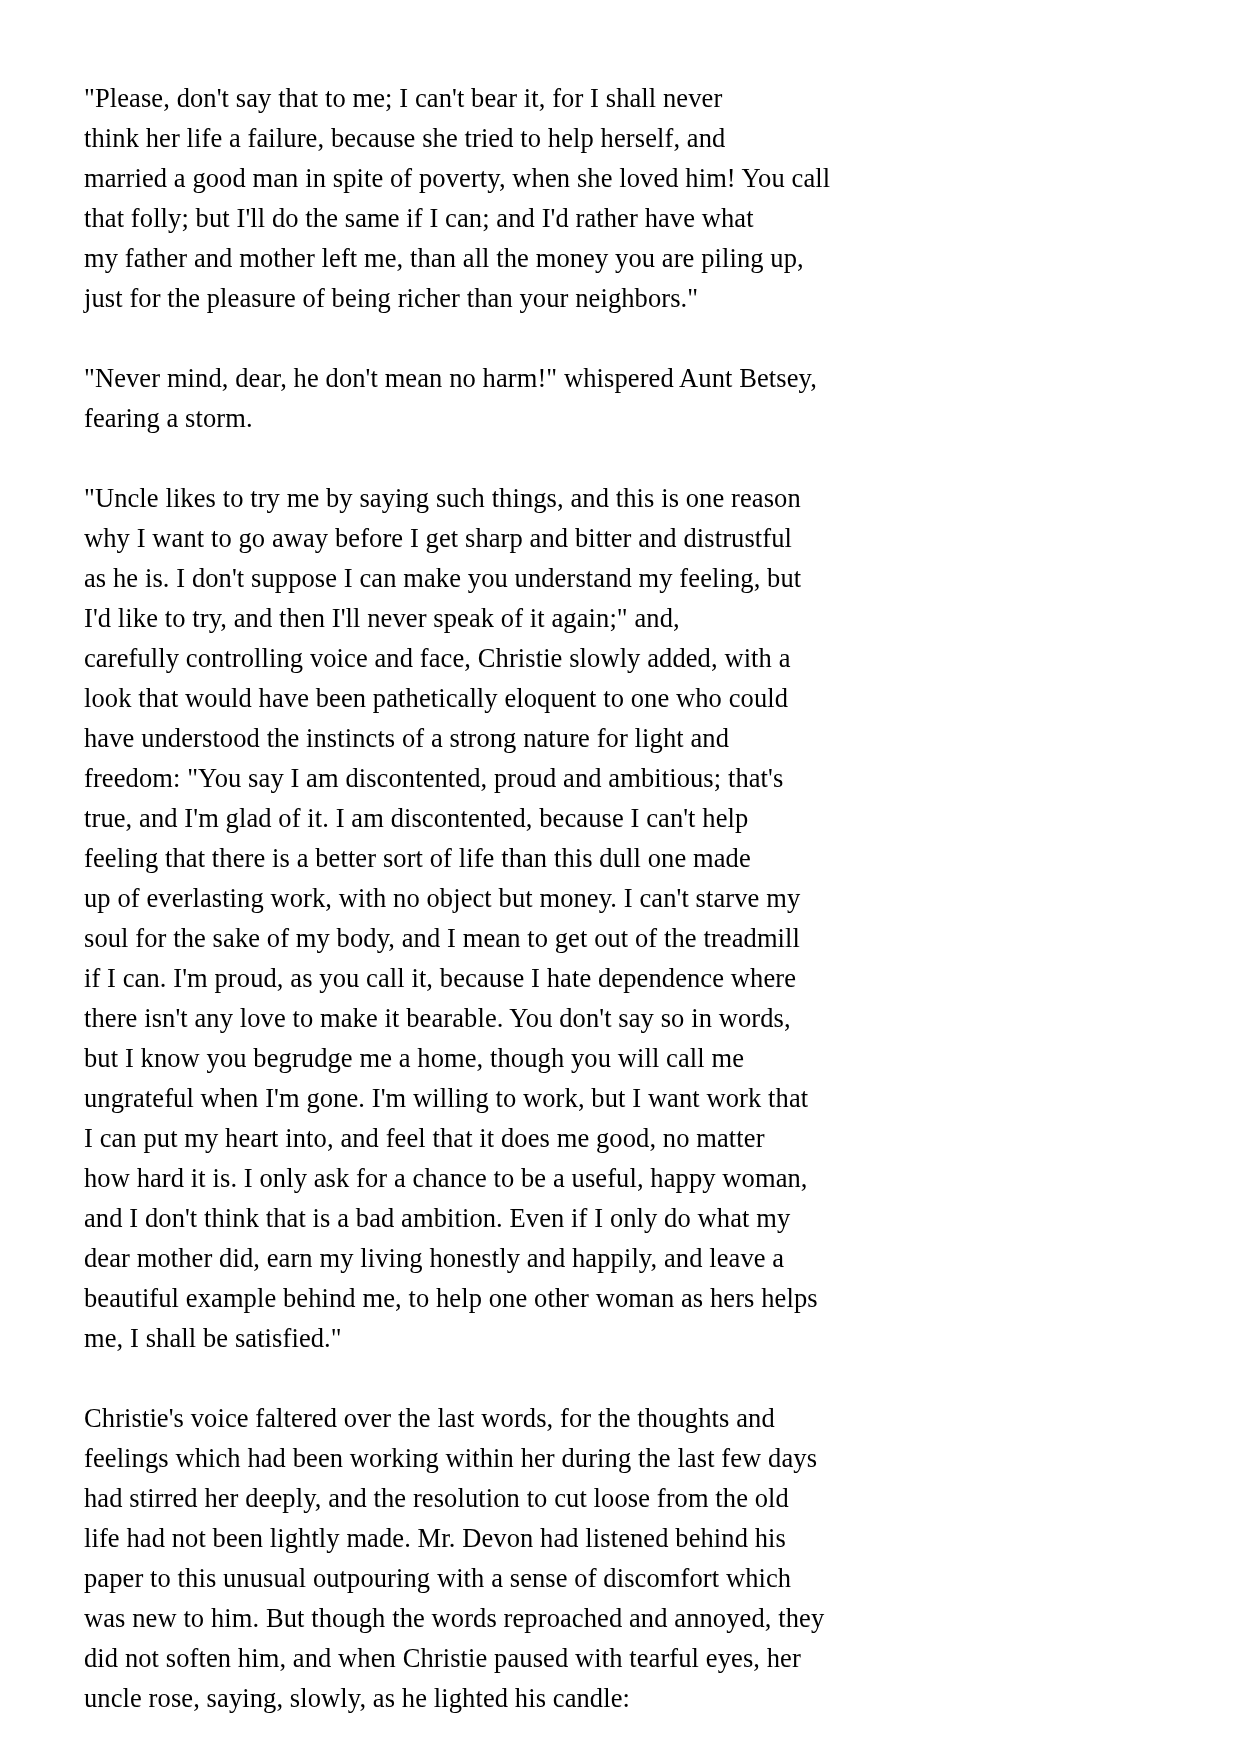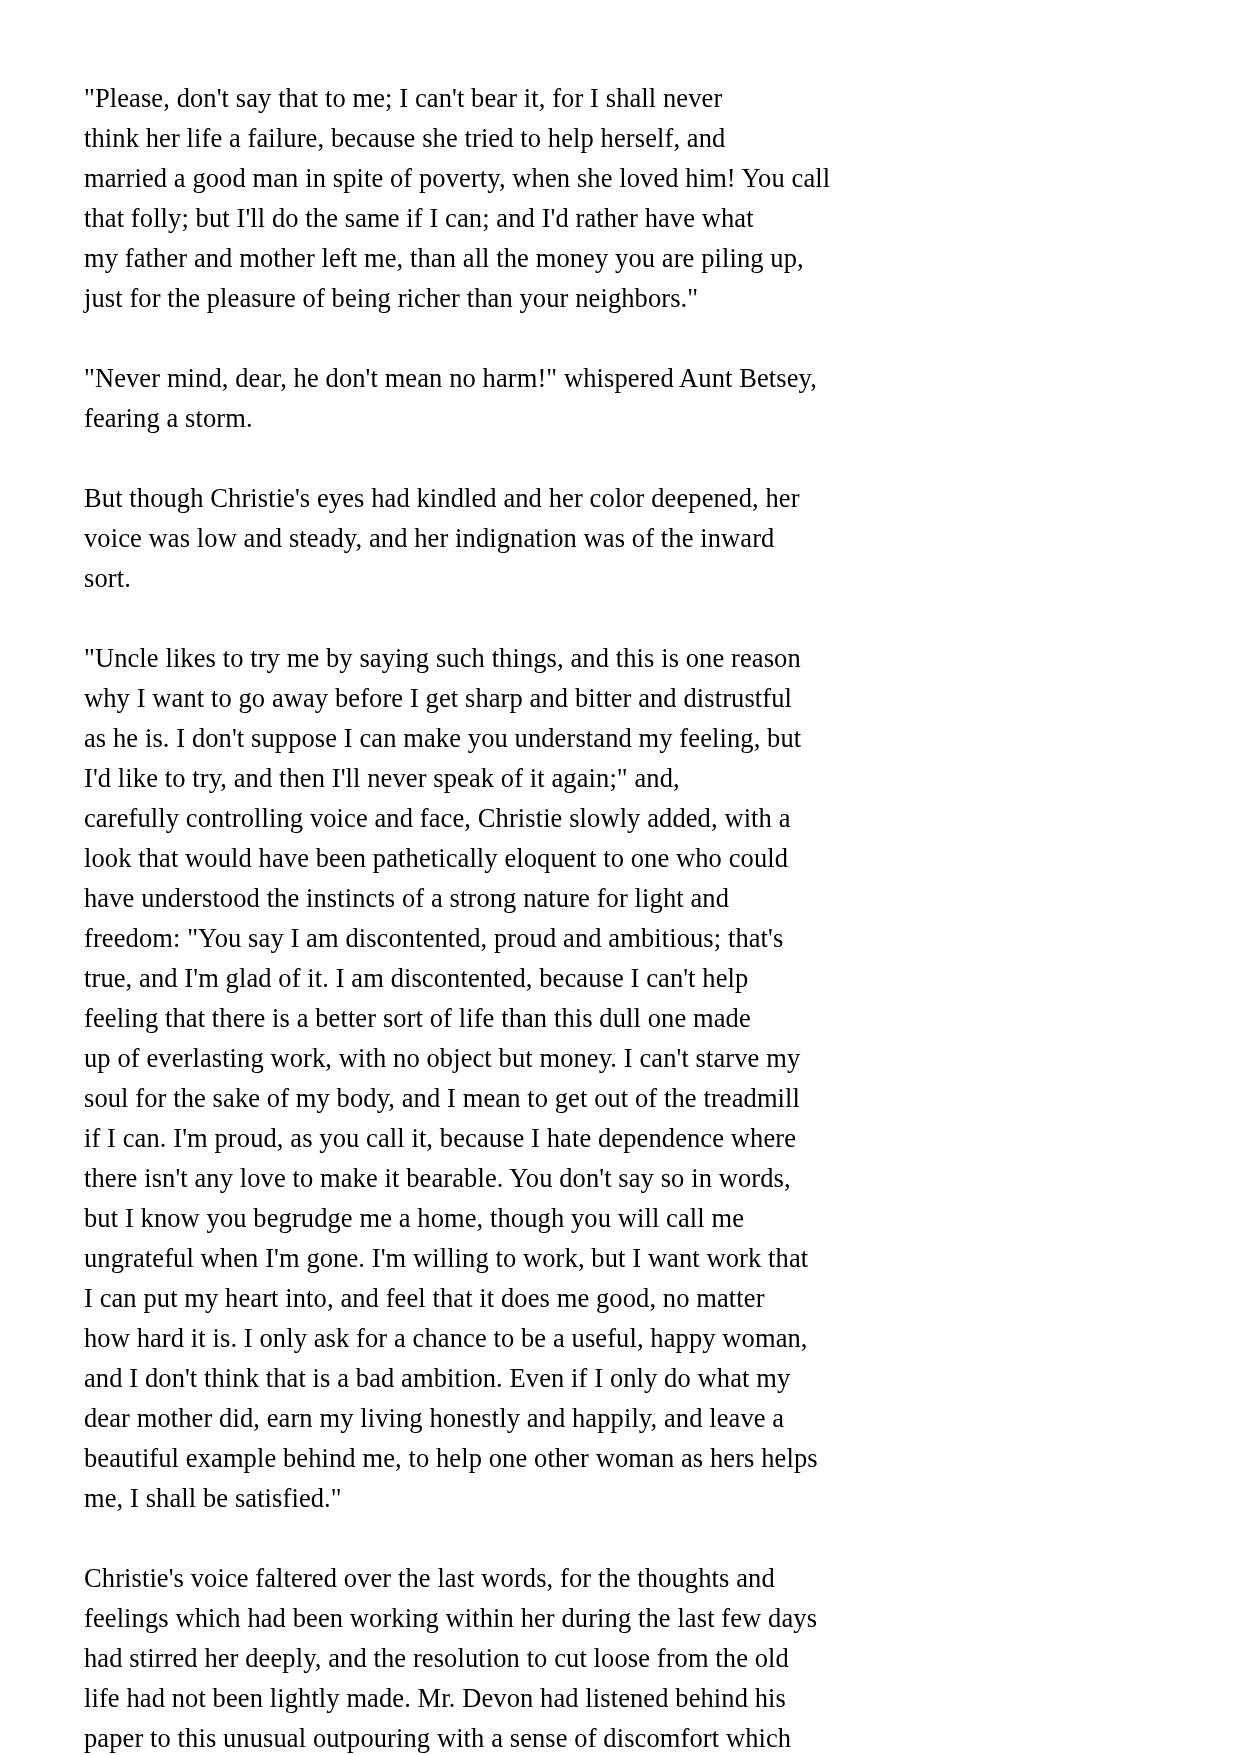--- a/index.html
+++ b/index.html
@@ -41,23 +41,20 @@
 <div class="page">
   <div class="text-body">
     <p class="para">"Please, don't say that to me; I can't bear it, for I shall never
 think her life a failure, because she tried to help herself, and
 married a good man in spite of poverty, when she loved him! You call
 that folly; but I'll do the same if I can; and I'd rather have what
 my father and mother left me, than all the money you are piling up,
 just for the pleasure of being richer than your neighbors."</p>
     <p class="para">"Never mind, dear, he don't mean no harm!" whispered Aunt Betsey,
 fearing a storm.</p>
-    <p class="para">But though Christie's eyes had kindled and her color deepened, her
-voice was low and steady, and her indignation was of the inward
-sort.</p>
     <p class="para">"Uncle likes to try me by saying such things, and this is one reason
 why I want to go away before I get sharp and bitter and distrustful
 as he is. I don't suppose I can make you understand my feeling, but
 I'd like to try, and then I'll never speak of it again;" and,
 carefully controlling voice and face, Christie slowly added, with a
 look that would have been pathetically eloquent to one who could
 have understood the instincts of a strong nature for light and
 freedom: "You say I am discontented, proud and ambitious; that's
 true, and I'm glad of it. I am discontented, because I can't help
 feeling that there is a better sort of life than this dull one made

